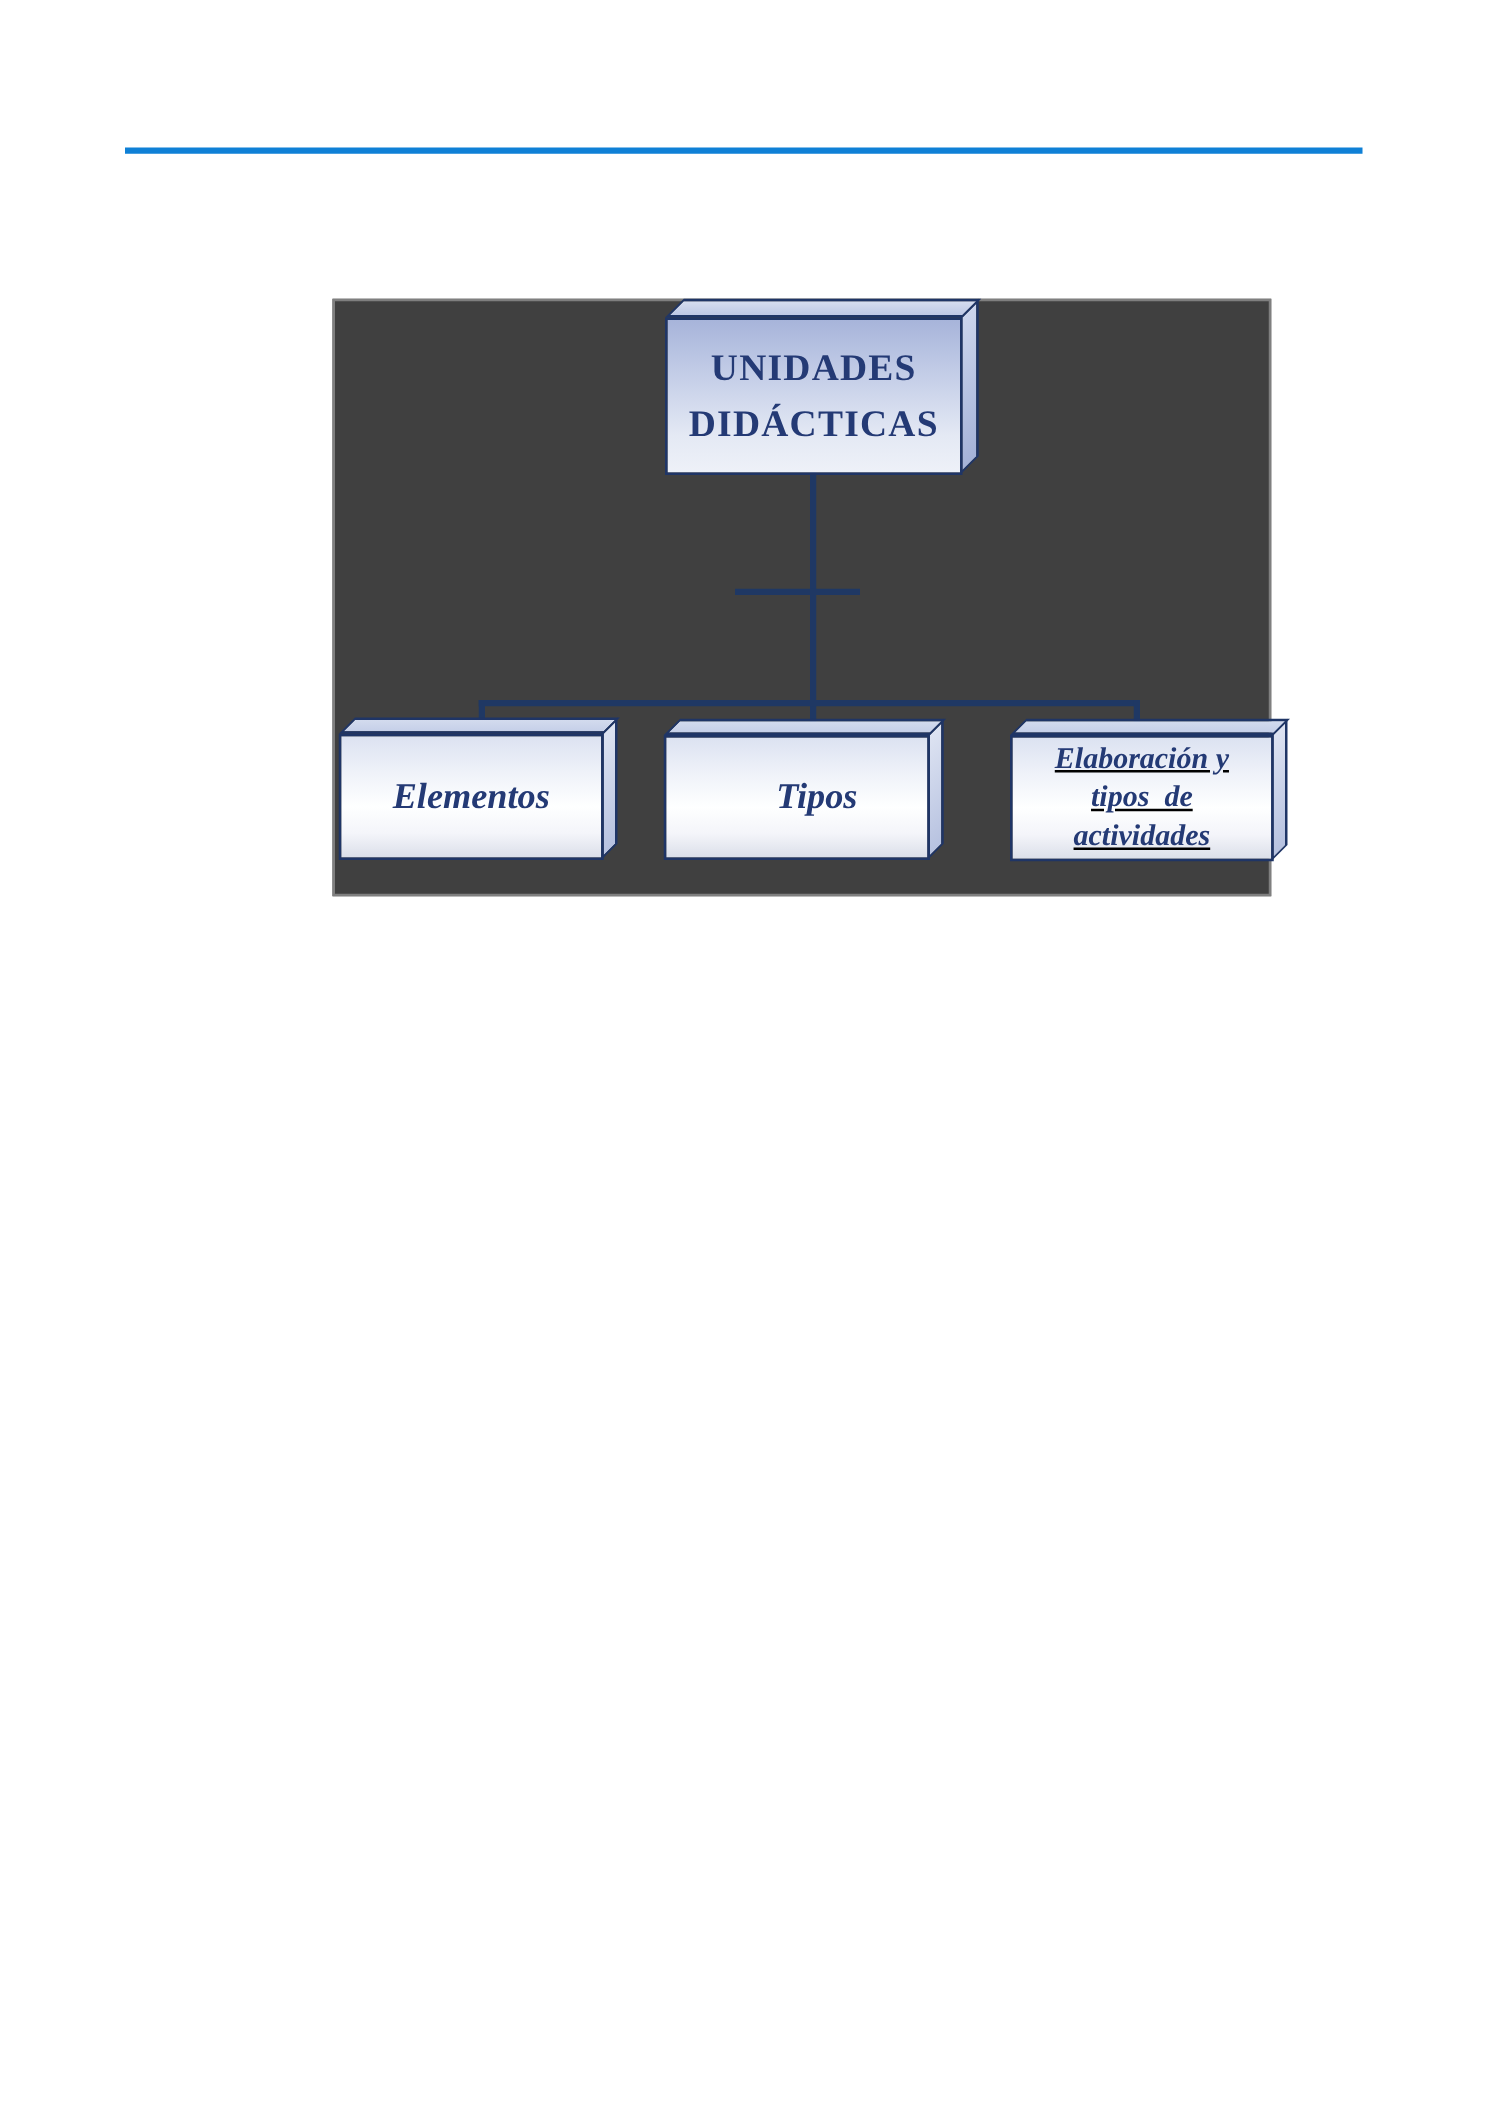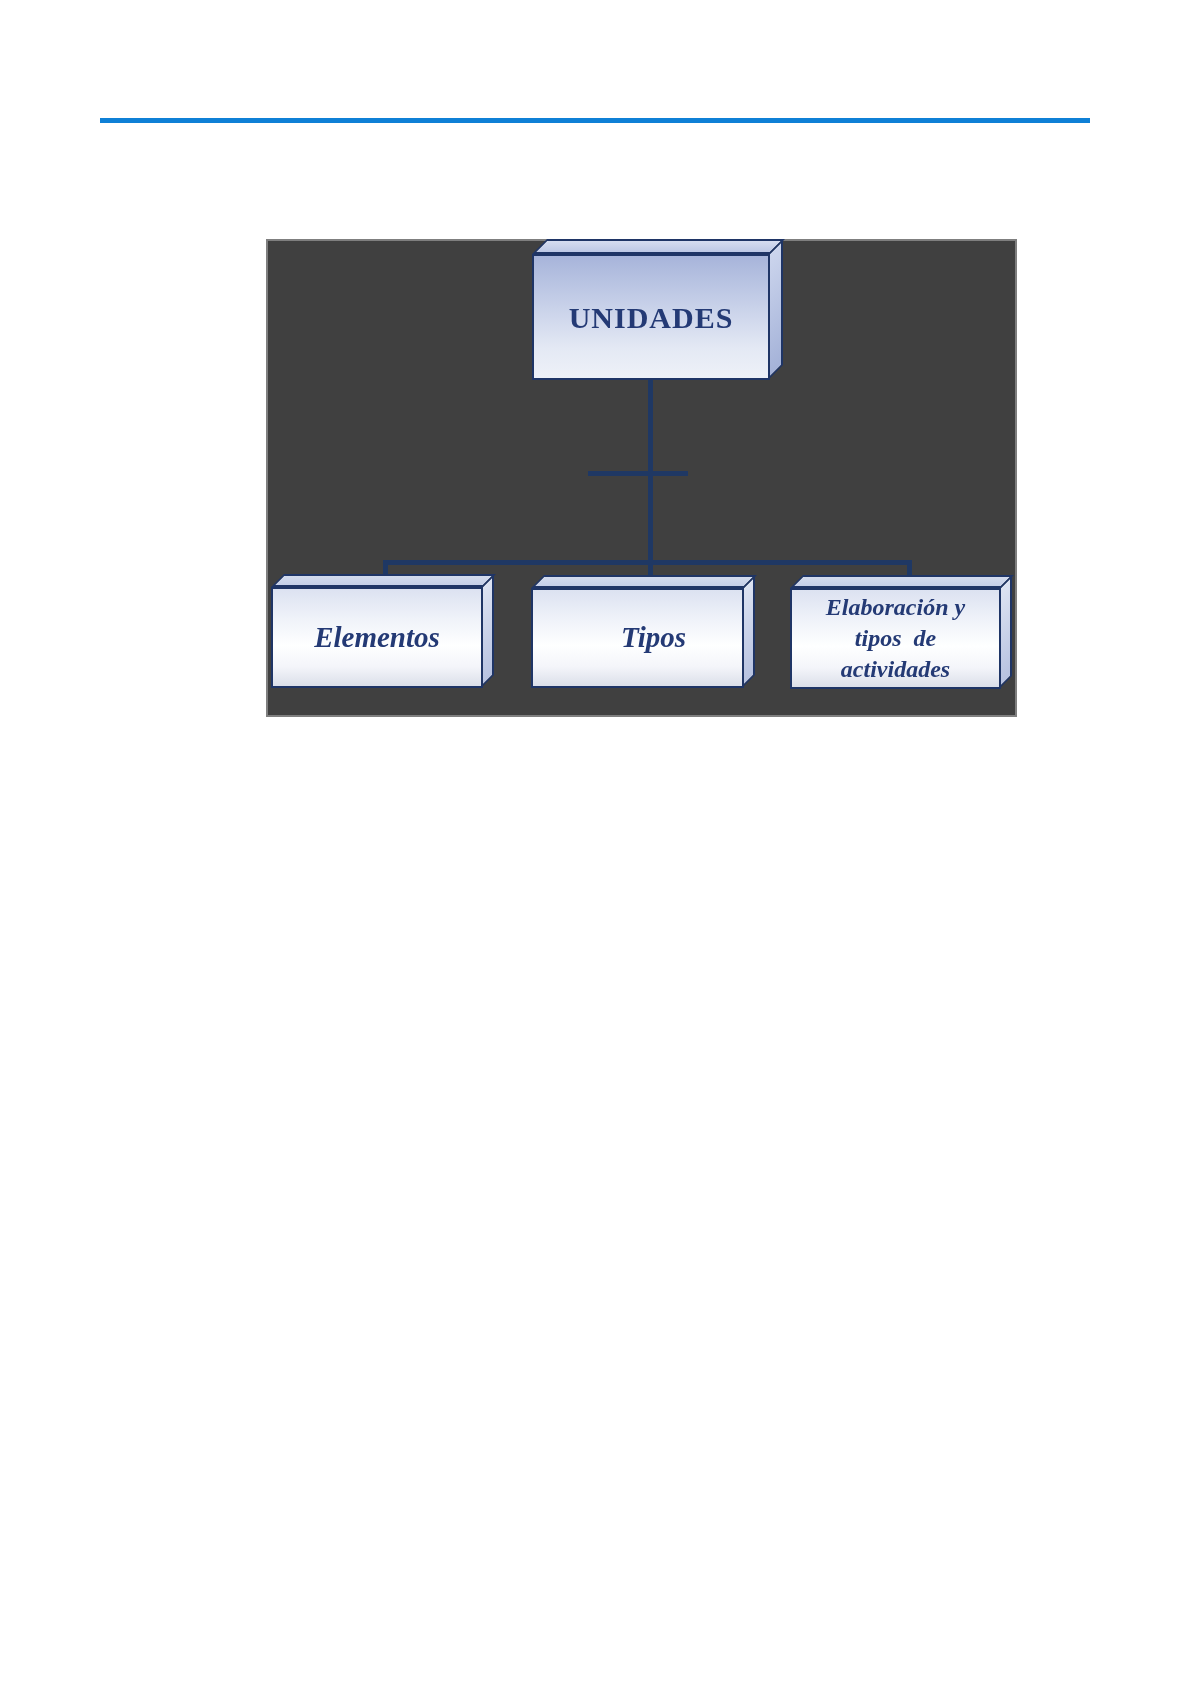--- a/index.html
+++ b/index.html
@@ -97,21 +97,21 @@
     font-style:normal;
     font-size:30px;
     line-height:45px;
     letter-spacing:1px;
   }
 
   #node-concepto        { left:112px; top:183px; width:214px; height:97px; }
   #node-caracteristicas { left:414px; top:183px; width:212px; height:97px; }
   #node-elementos       { left:3px;   top:346px; width:212px; height:101px; }
   #node-tipos           { left:263px; top:347px; width:213px; height:100px;padding-left:32px; }
-  #node-elaboracion     { left:522px; top:347px; width:211px; height:101px; }
+  #node-elaboracion     { left:540px; top:347px; width:211px; height:101px;text-decoration:underline; }
 
   #node-elaboracion .label { font-size:24px; line-height:31px; }
 </style>
 </head>
 <body>
 
 <div id="page">
 
   <div id="header-rule"></div>
 
@@ -119,20 +119,21 @@
 
     <div class="conn" id="conn-v-main"></div>
     <div class="conn" id="conn-h-mid"></div>
     <div class="conn" id="conn-h-bottom"></div>
     <div class="conn" id="conn-elbow-left"></div>
     <div class="conn" id="conn-elbow-right"></div>
 
     <div class="node" id="node-root">
       <div class="label">
         <div class="line">UNIDADES</div>
+        <div class="line">DIDÁCTICAS</div>
       </div>
     </div>
 
 
     <div class="node" id="node-elementos">
       <div class="label">Elementos</div>
     </div>
     <div class="node" id="node-tipos">
       <div class="label">Tipos</div>
     </div>

